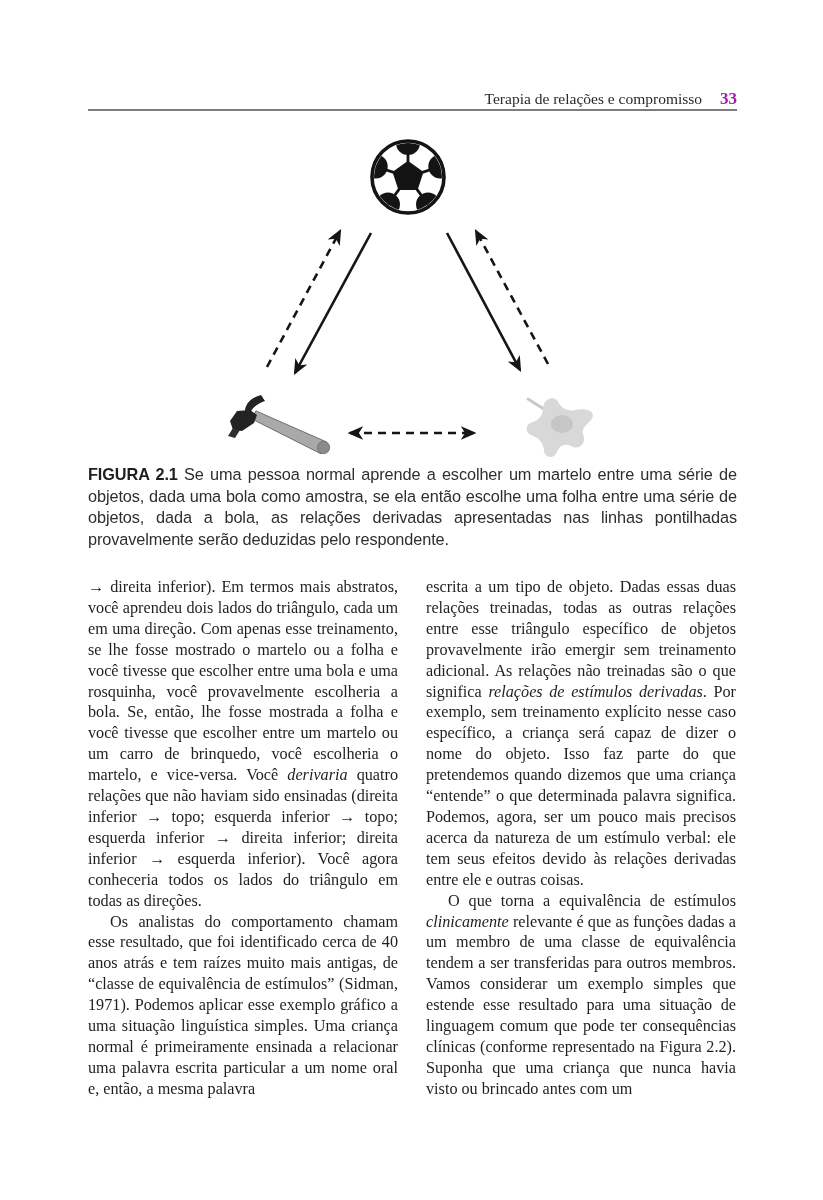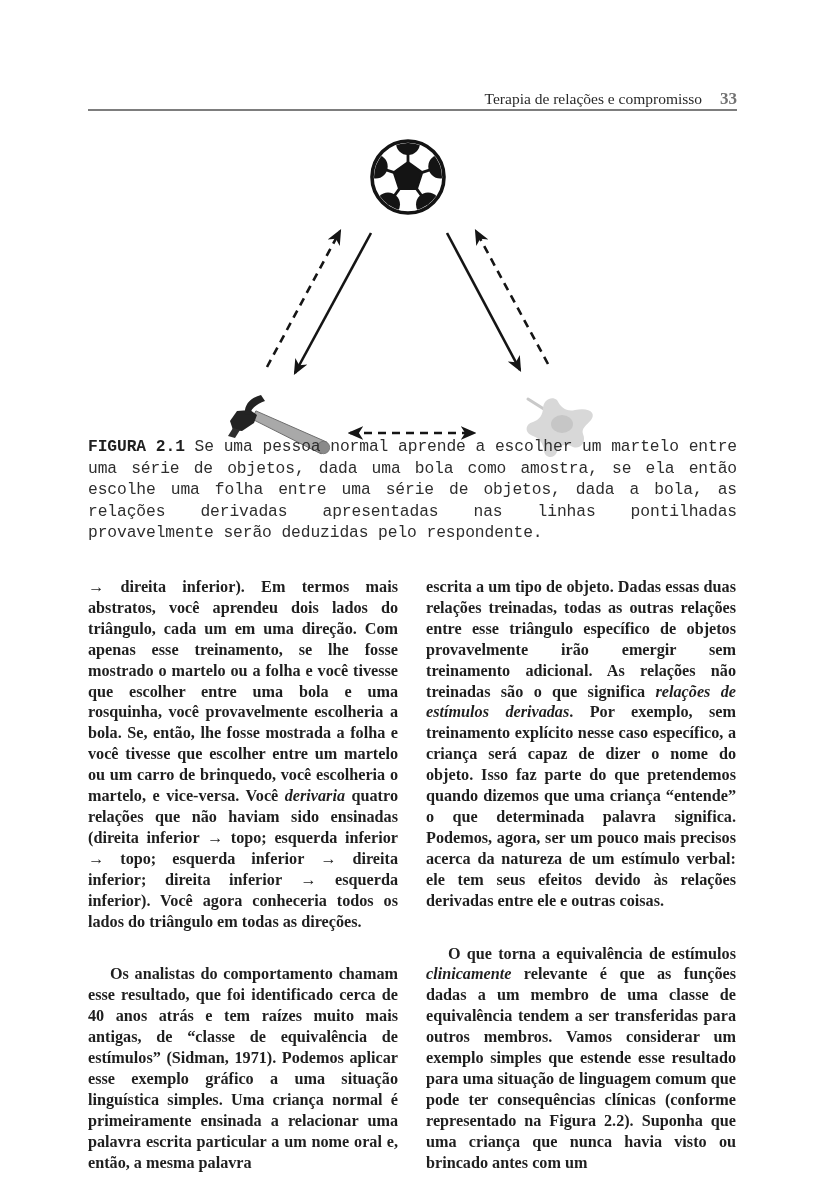--- a/index.html
+++ b/index.html
@@ -2,35 +2,35 @@
 <html lang="pt"><head>
 <meta charset="utf-8">
 <style>
   html,body{margin:0;padding:0;background:#ffffff;}
   .page{position:relative;width:823px;height:1200px;background:#ffffff;overflow:hidden;
         color:#1c1c1c;font-family:"Liberation Serif",serif;}
 
   
   .running-head{position:absolute;left:88px;top:90px;width:649px;text-align:right;
                 font-size:15.5px;line-height:18px;color:#2a2a2a;white-space:nowrap;}
-  .running-head .rh-page{font-weight:700;font-size:17px;margin-left:14px;color:#737373;}
+  .running-head .rh-page{font-weight:700;font-size:17px;margin-left:14px;color:#a21caf;}
   .head-rule{position:absolute;left:88px;top:109px;width:649px;height:2px;background:#7d7d7d;}
 
   
   .fig-wrap{position:absolute;left:87px;top:128px;width:650px;height:334px;}
-  .caption{position:absolute;left:88px;top:436px;width:649px;margin:0;
-           font-family:Liberation Mono, monospace;font-size:16.3px;line-height:21.5px;
+  .caption{position:absolute;left:88px;top:464px;width:649px;margin:0;
+           font-family:Liberation Sans, sans-serif;font-size:16.3px;line-height:21.5px;
            letter-spacing:-0.1px;color:#2e2e2e;text-align:justify;}
   .caption strong{font-weight:700;color:#1f1f1f;}
 
   
   .columns{position:absolute;left:88px;top:577px;width:649px;display:flex;gap:28px;}
-  .col{width:310px;text-align:justify;font-size:16.2px;line-height:20.9px;color:#1f1f1f;font-weight:bold;}
+  .col{width:310px;text-align:justify;font-size:16.2px;line-height:20.9px;color:#1f1f1f;}
   .col p{margin:0;}
-  .col p.ind{text-indent:22px;margin-top:32px;}
+  .col p.ind{text-indent:22px;}
   .col i{font-style:italic;}
 </style>
 </head>
 <body>
 
 <div class="page">
 
   <div class="running-head">
     <span class="rh-title">Terapia de relações e compromisso</span>
     <span class="rh-page">33</span>

